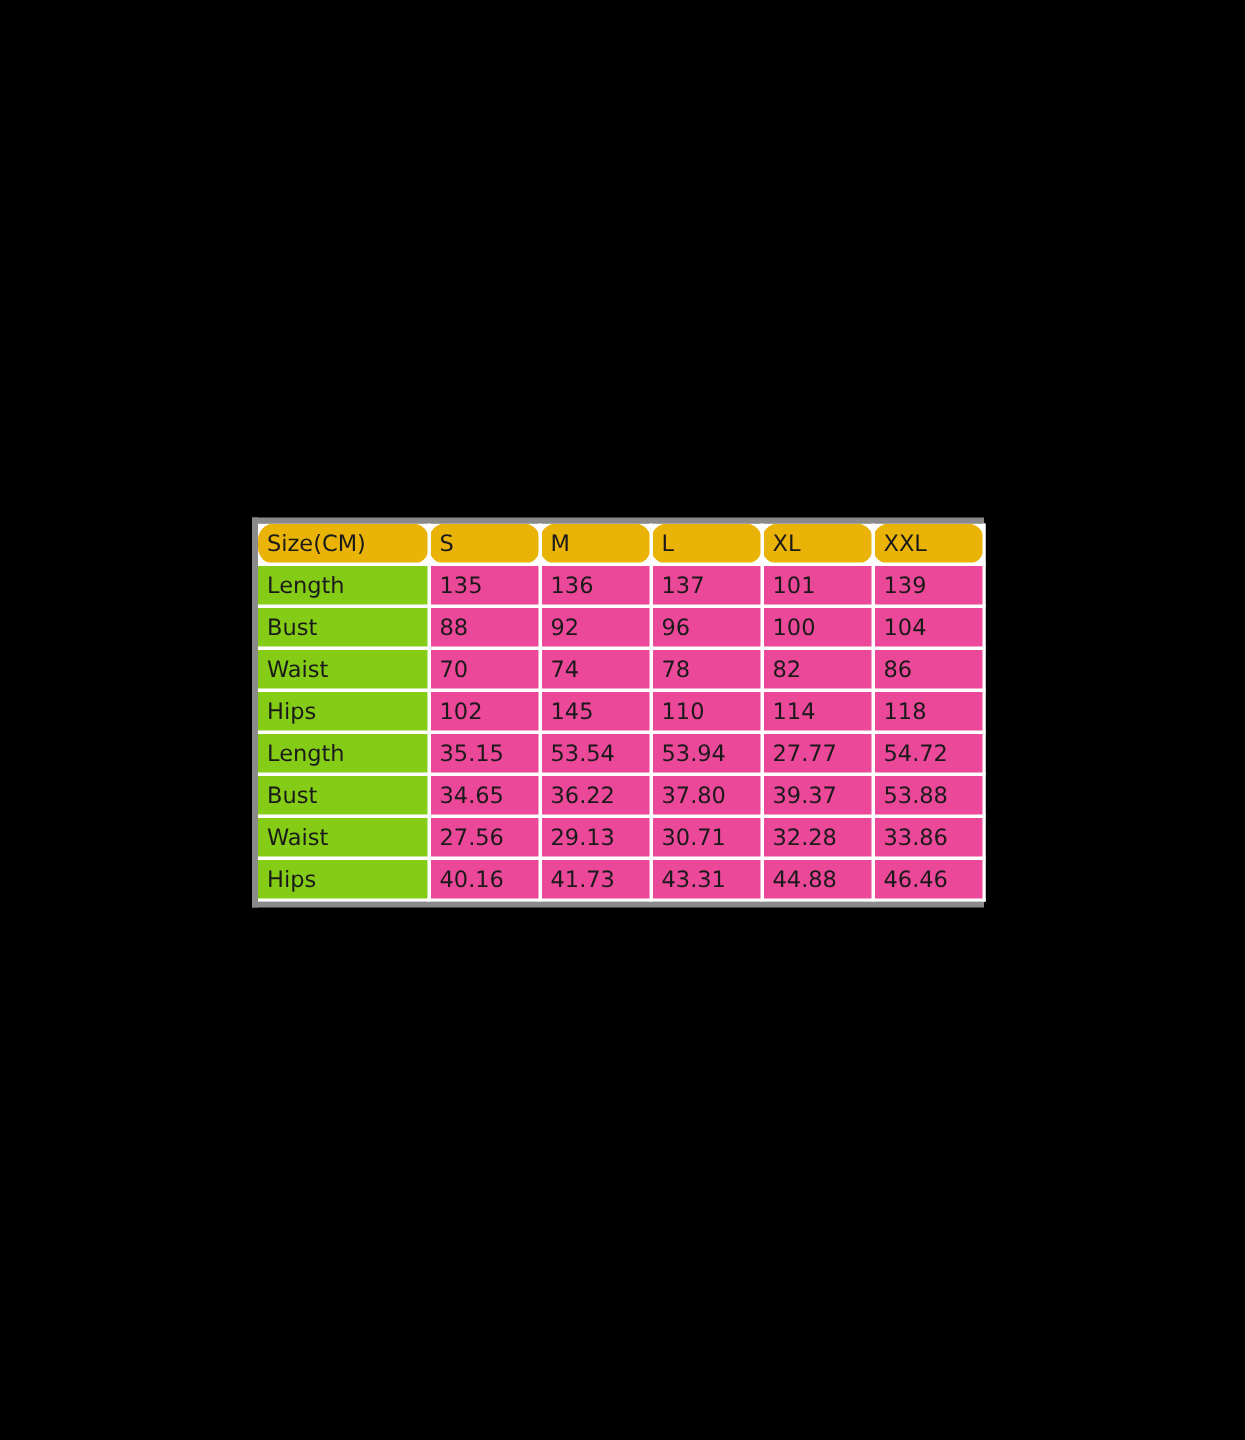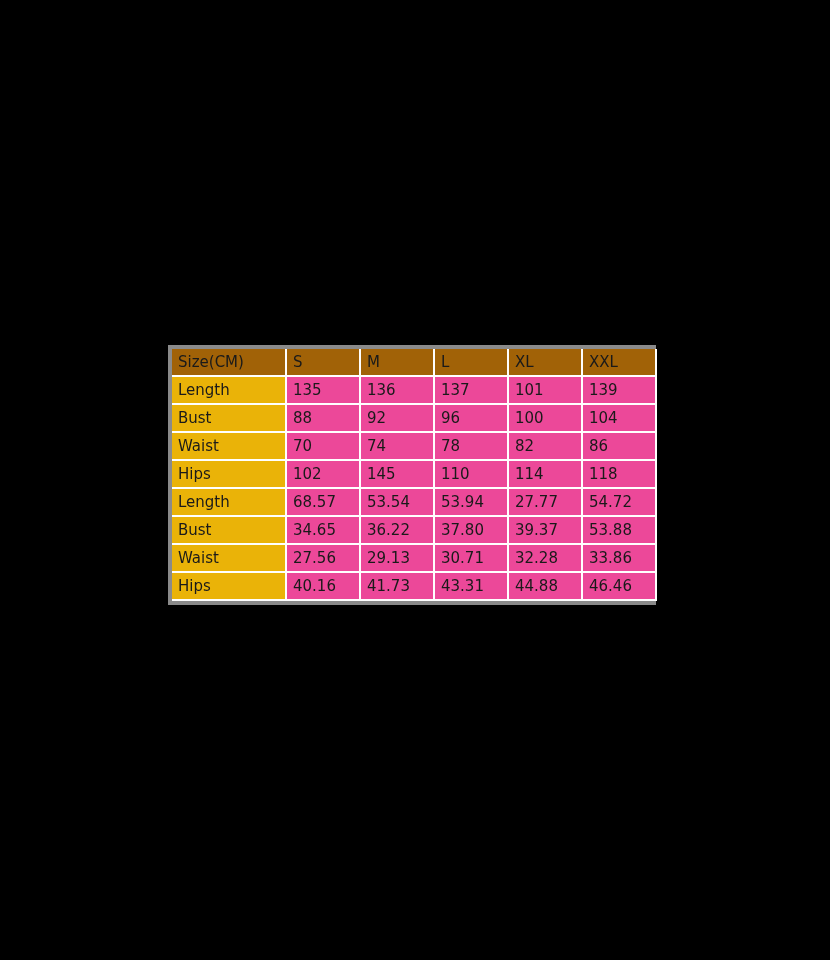--- a/index.html
+++ b/index.html
@@ -48,26 +48,27 @@
     vertical-align: middle;
     background: #ec4899;
     border-right: 2px solid #ffffff;
     border-bottom: 2px solid #ffffff;
     white-space: nowrap;
     overflow: hidden;
   }
 
   
   table.size-chart tr.header-row td {
-    background: #a16207;
+    background: #eab308;
+    border-radius: 11px;
   }
 
   
   table.size-chart td.row-label {
-    background: #eab308;
+    background: #84cc16;
   }
 
   
   table.size-chart td.row-label {
     border-right: 2px solid #ffffff;
   }
 </style>
 </head>
 <body>
 
@@ -117,21 +118,21 @@
         <tr>
           <td class="row-label">Hips</td>
           <td>102</td>
           <td>145</td>
           <td>110</td>
           <td>114</td>
           <td>118</td>
         </tr>
         <tr>
           <td class="row-label">Length</td>
-          <td>68.57</td>
+          <td>35.15</td>
           <td>53.54</td>
           <td>53.94</td>
           <td>27.77</td>
           <td>54.72</td>
         </tr>
         <tr>
           <td class="row-label">Bust</td>
           <td>34.65</td>
           <td>36.22</td>
           <td>37.80</td>

